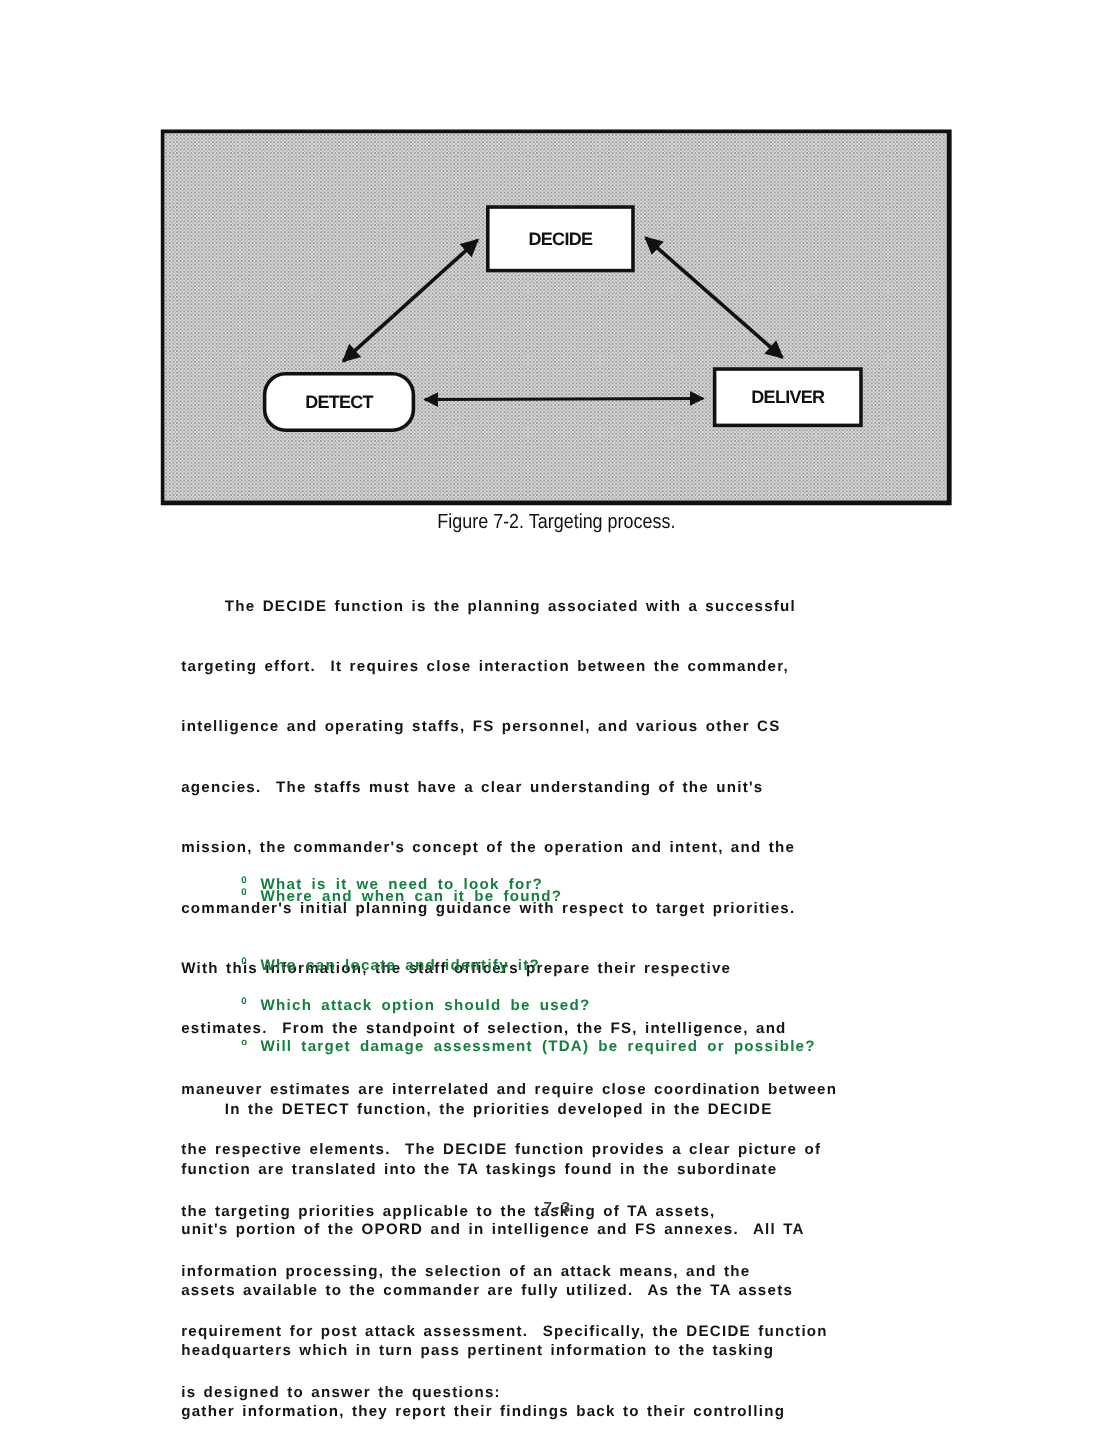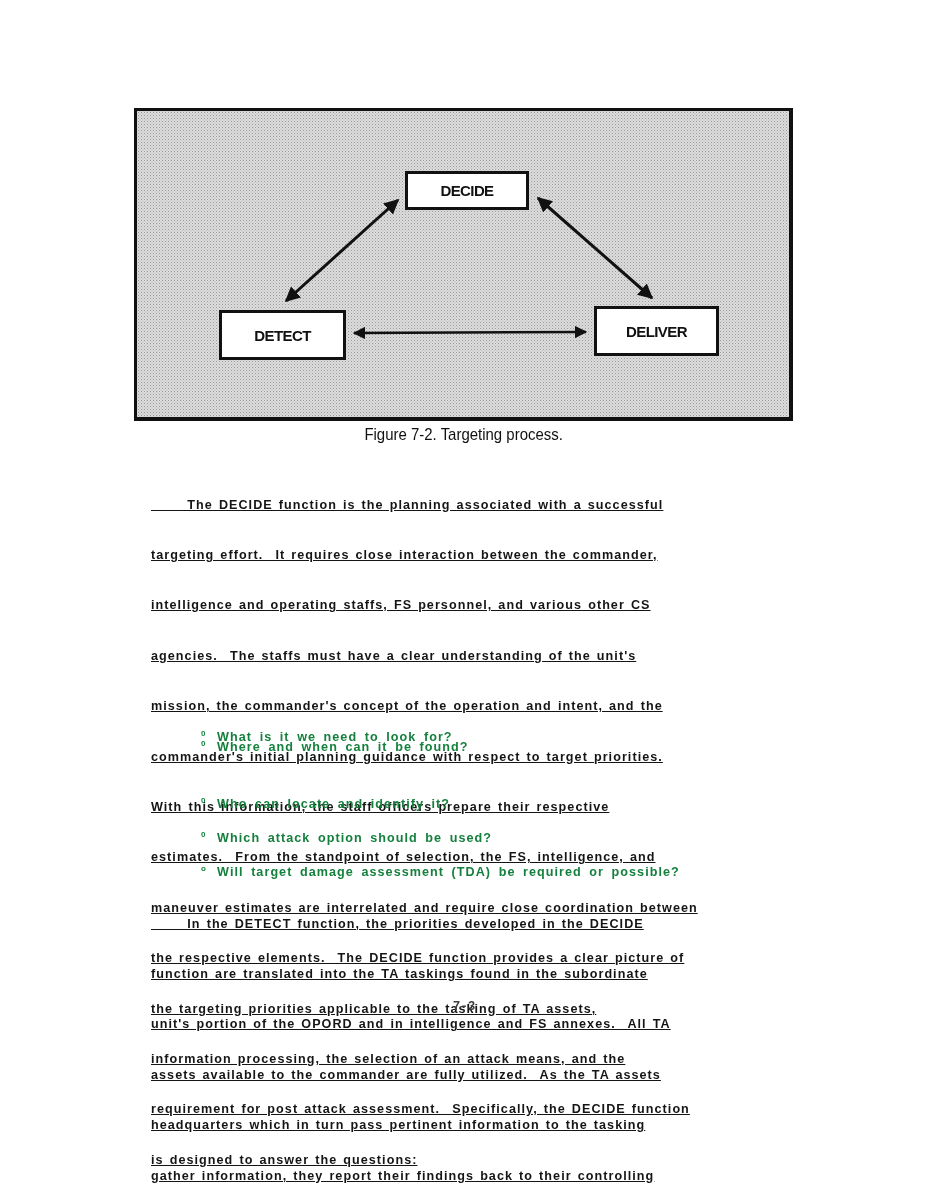--- a/index.html
+++ b/index.html
@@ -47,22 +47,22 @@
       box-sizing: border-box;
       display: flex;
       align-items: center;
       justify-content: center;
       font-family: "Liberation Sans", sans-serif;
       font-weight: bold;
       font-size: 15px;
       letter-spacing: -0.6px;
       color: #111;
     }
-    .node-decide { left: 405px; top: 171px; width: 124px; height: 39px; }
-    .node-detect { left: 219px; top: 310px; width: 127px; height: 50px; }
+    .node-decide { left: 405px; top: 171px; width: 124px; height: 56px; }
+    .node-detect { left: 219px; top: 310px; width: 127px; height: 50px; border-radius: 19px; }
     .node-deliver { left: 594px; top: 306px; width: 125px; height: 50px; }
 
     .caption {
       position: absolute;
       left: 0;
       width: 928px;
       top: 425px;
       text-align: center;
       font-family: "Liberation Sans Narrow", "Liberation Sans", sans-serif;
       font-size: 17px;
@@ -79,21 +79,21 @@
       font-weight: bold;
       font-size: 12.6px;
       line-height: 16.8px;
       letter-spacing: 1.05px;
       word-spacing: 1.5px;
       color: #151515;
       white-space: pre;
     }
     .para1 { top: 463px; }
     .para2 { top: 882px; }
-    .line { display: block; height: 16.8px; text-decoration: underline; }
+    .line { display: block; height: 16.8px; }
 
     .question {
       position: absolute;
       left: 186px;
       font-family: "Liberation Sans", sans-serif;
       font-weight: bold;
       font-size: 12.6px;
       letter-spacing: 1.05px;
       word-spacing: 3px;
       color: #15803d;

